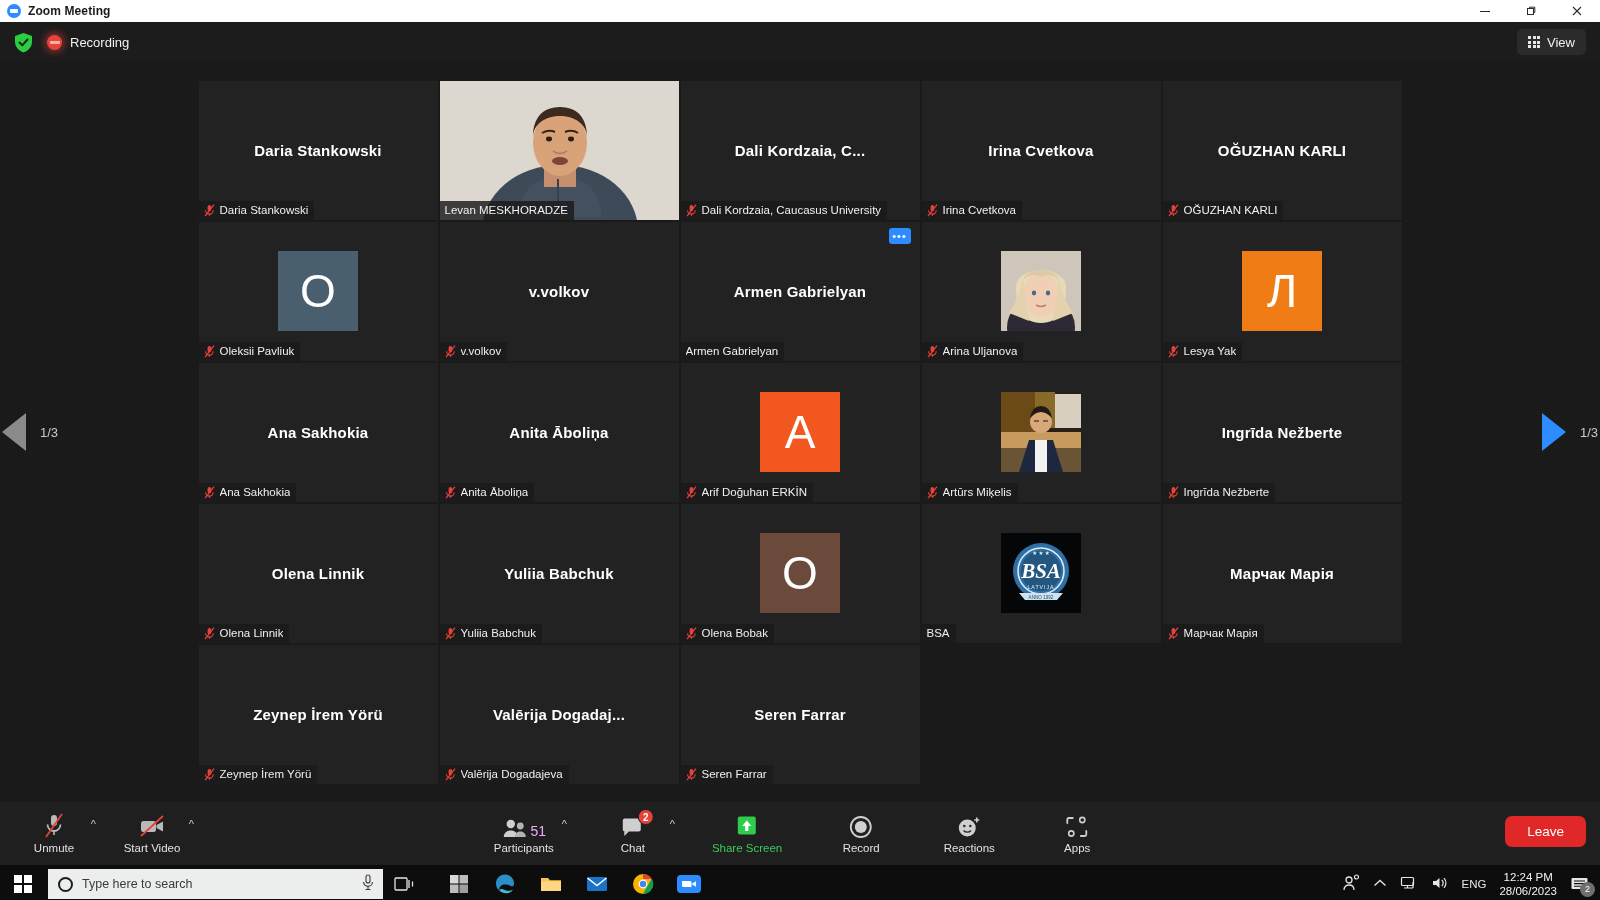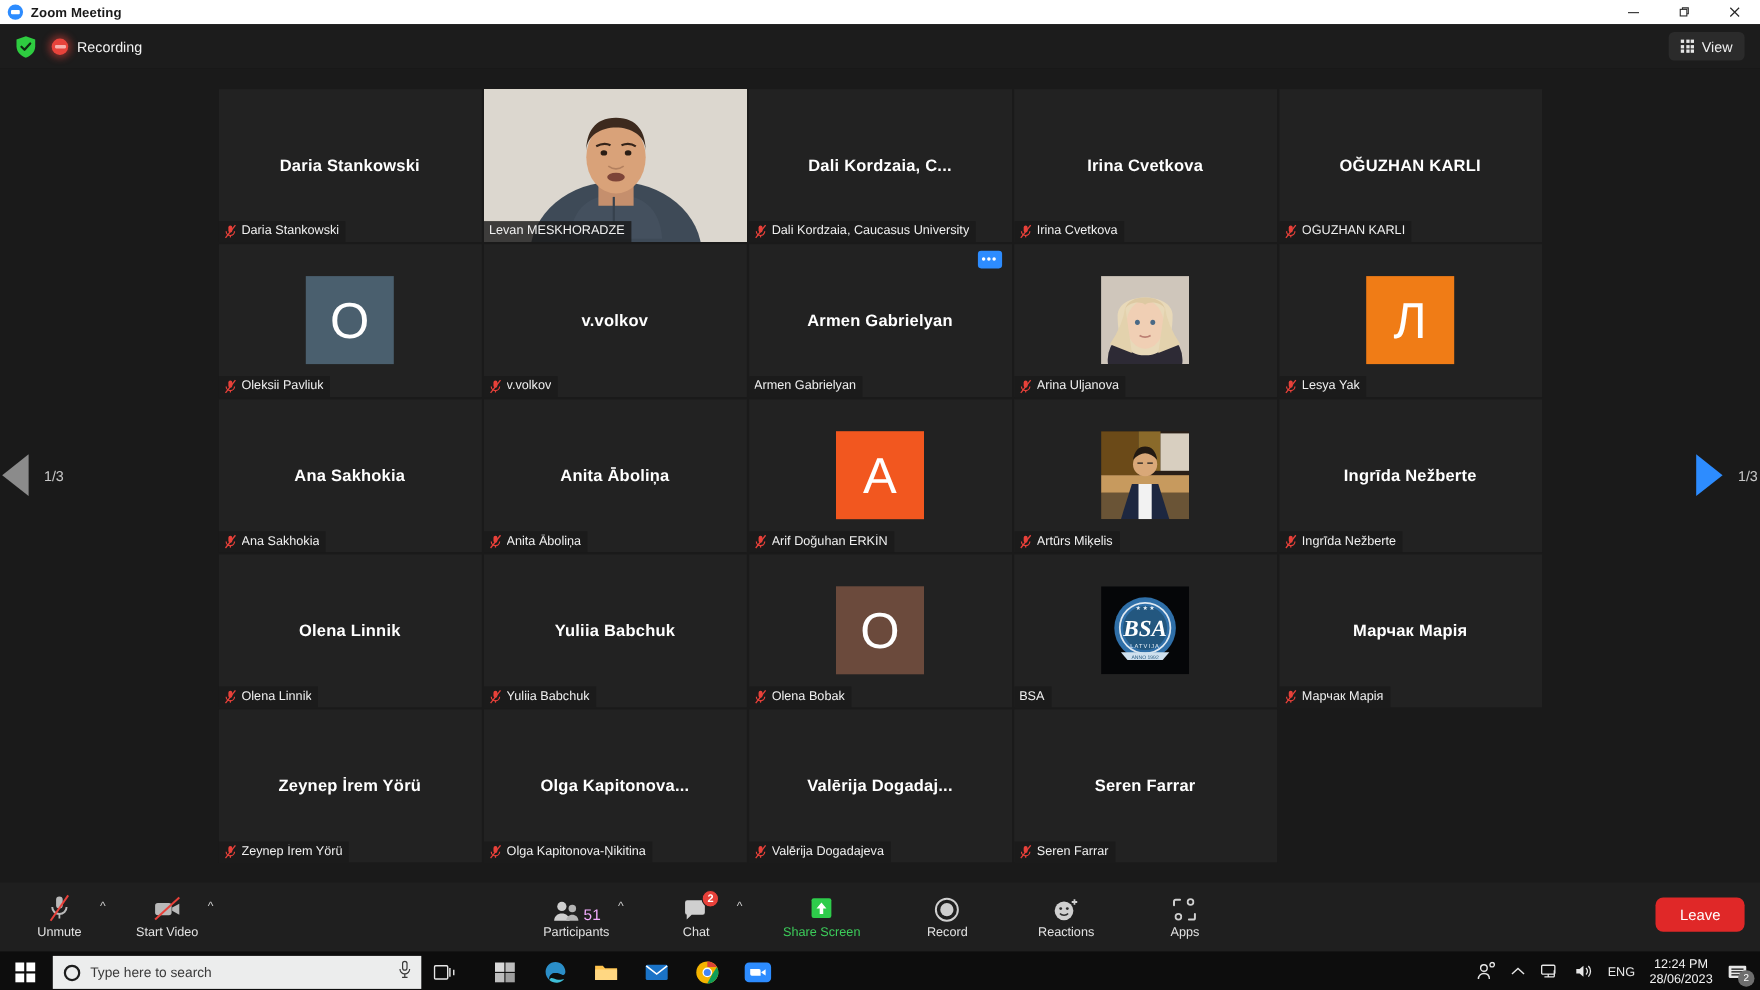--- a/index.html
+++ b/index.html
@@ -546,32 +546,20 @@
           <svg class="mic-off" width="11" height="13" viewBox="0 0 11 13">
             <rect x="3.6" y="1" width="3.6" height="6.4" rx="1.8" fill="#e8413a"></rect>
             <path d="M1.6 6.3 a3.8 3.8 0 0 0 7.6 0" stroke="#e8413a" stroke-width="1.1" fill="none"></path>
             <rect x="4.9" y="9.6" width="1.1" height="2.2" fill="#e8413a"></rect>
             <path d="M1 12.2 L10 .6" stroke="#e8413a" stroke-width="1.2"></path>
           </svg>
           <span class="nm">Zeynep İrem Yörü</span>
         </div>
       </div>
       <div class="tile">
-        <div class="tile-name-big">Olga  Kapitonova...</div>
-        <div class="namebar">
-          <svg class="mic-off" width="11" height="13" viewBox="0 0 11 13">
-            <rect x="3.6" y="1" width="3.6" height="6.4" rx="1.8" fill="#e8413a"></rect>
-            <path d="M1.6 6.3 a3.8 3.8 0 0 0 7.6 0" stroke="#e8413a" stroke-width="1.1" fill="none"></path>
-            <rect x="4.9" y="9.6" width="1.1" height="2.2" fill="#e8413a"></rect>
-            <path d="M1 12.2 L10 .6" stroke="#e8413a" stroke-width="1.2"></path>
-          </svg>
-          <span class="nm">Olga Kapitonova-Ņikitina</span>
-        </div>
-      </div>
-      <div class="tile">
         <div class="tile-name-big">Valērija  Dogadaj...</div>
         <div class="namebar">
           <svg class="mic-off" width="11" height="13" viewBox="0 0 11 13">
             <rect x="3.6" y="1" width="3.6" height="6.4" rx="1.8" fill="#e8413a"></rect>
             <path d="M1.6 6.3 a3.8 3.8 0 0 0 7.6 0" stroke="#e8413a" stroke-width="1.1" fill="none"></path>
             <rect x="4.9" y="9.6" width="1.1" height="2.2" fill="#e8413a"></rect>
             <path d="M1 12.2 L10 .6" stroke="#e8413a" stroke-width="1.2"></path>
           </svg>
           <span class="nm">Valērija Dogadajeva</span>
         </div>

